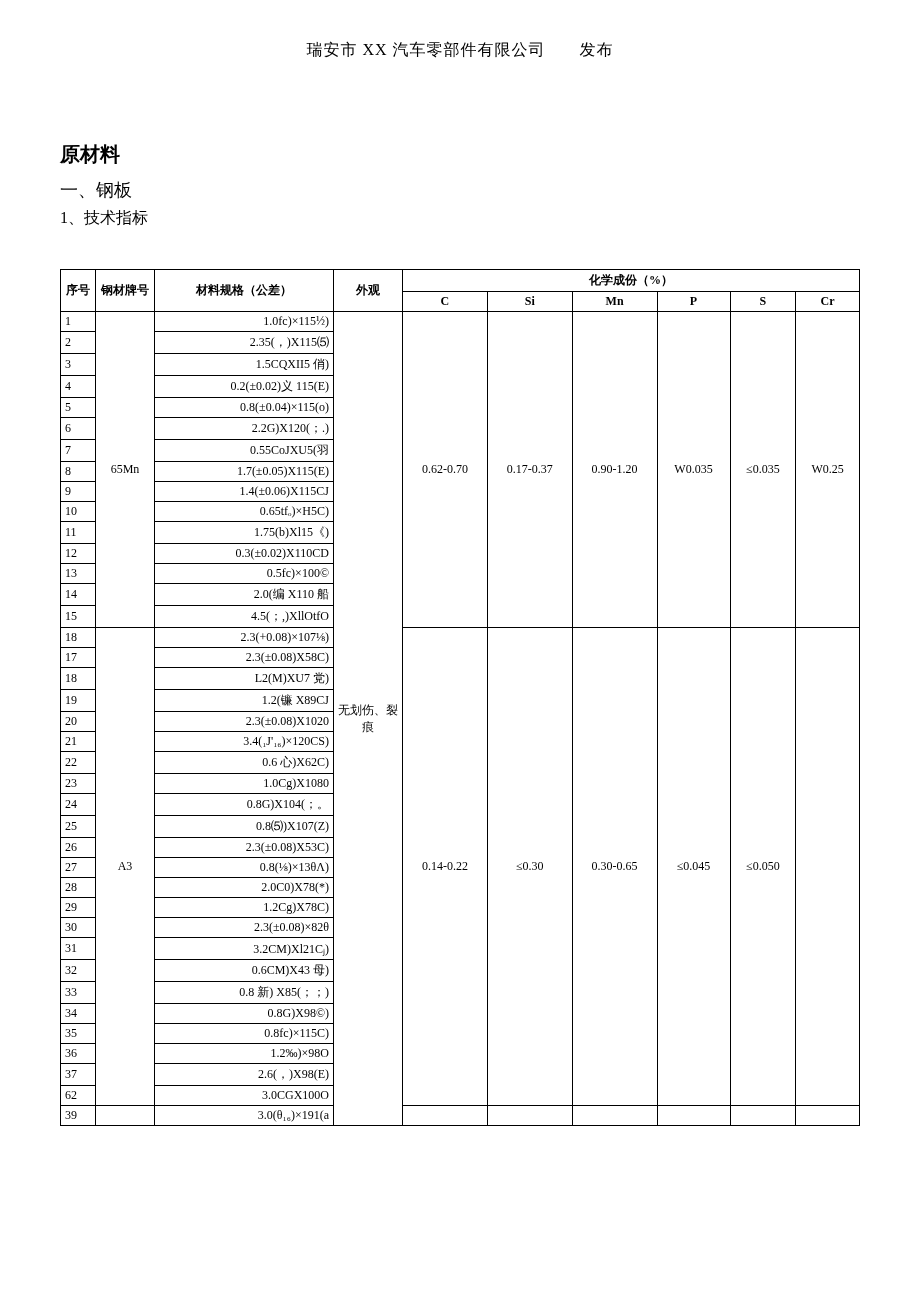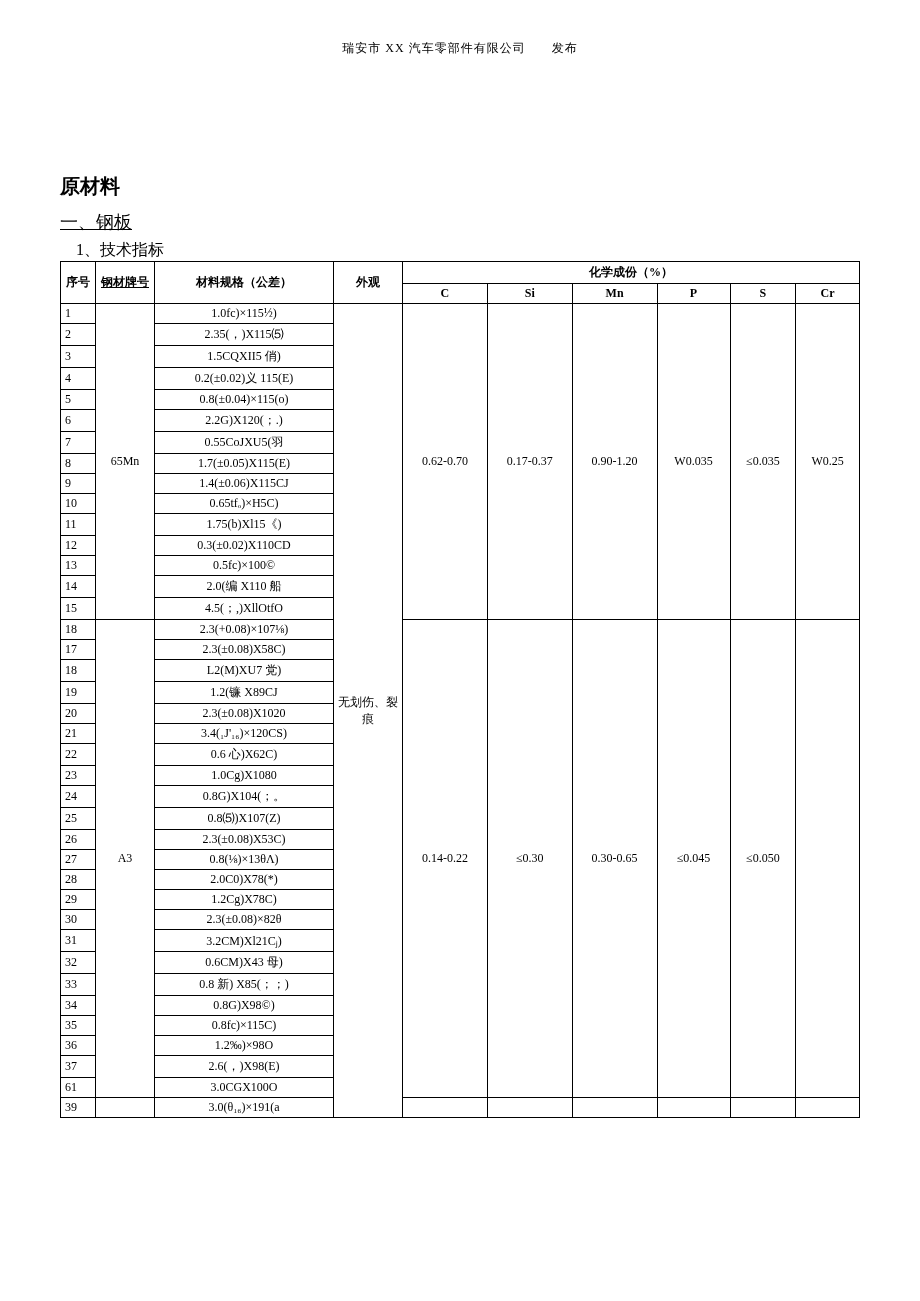--- a/index.html
+++ b/index.html
@@ -6,62 +6,61 @@
     font-family: "SimSun", "宋体", serif;
     font-size: 14px;
     color: #000;
     background: #fff;
     margin: 0;
     padding: 40px 60px;
     width: 800px;
   }
   .publisher {
     text-align: center;
-    font-size: 12px;
-    margin-bottom: 116px;
+    font-size: 16px;
+    margin-bottom: 80px;
     letter-spacing: 1px;
   }
   .h-section {
     font-size: 20px;
     font-weight: bold;
     margin: 10px 0;
   }
   .h-sub {
     font-size: 18px;
     margin: 6px 0;
-    text-decoration: underline;
   }
   .h-item {
     font-size: 16px;
-    margin: 4px 0 0 16px;
+    margin: 4px 0 0 0;
   }
   table {
     border-collapse: collapse;
     width: 100%;
     font-size: 12px;
+    margin-top: 40px;
   }
   th, td {
     border: 1px solid #000;
     padding: 2px 4px;
     text-align: center;
     vertical-align: middle;
   }
   td.spec {
-    text-align: center;
+    text-align: right;
   }
   td.seq {
     text-align: left;
     width: 26px;
   }
   th.seq-h {
     width: 26px;
   }
   th.grade-h {
     width: 50px;
-    text-decoration: underline;
   }
   th.spec-h {
     width: 170px;
   }
   th.app-h {
     width: 60px;
   }
 </style>
 </head>
 <body>
@@ -248,21 +247,21 @@
       </tr>
       <tr>
         <td class="seq">36</td>
         <td class="spec">1.2‰)×98O</td>
       </tr>
       <tr>
         <td class="seq">37</td>
         <td class="spec">2.6(，)X98(E)</td>
       </tr>
       <tr>
-        <td class="seq">61</td>
+        <td class="seq">62</td>
         <td class="spec">3.0CGX100O</td>
       </tr>
       <tr>
         <td class="seq">39</td>
         <td rowspan="1"></td>
         <td class="spec">3.0(θ₁₆)×191(a</td>
         <td rowspan="1"></td>
         <td rowspan="1"></td>
         <td rowspan="1"></td>
         <td rowspan="1"></td>

